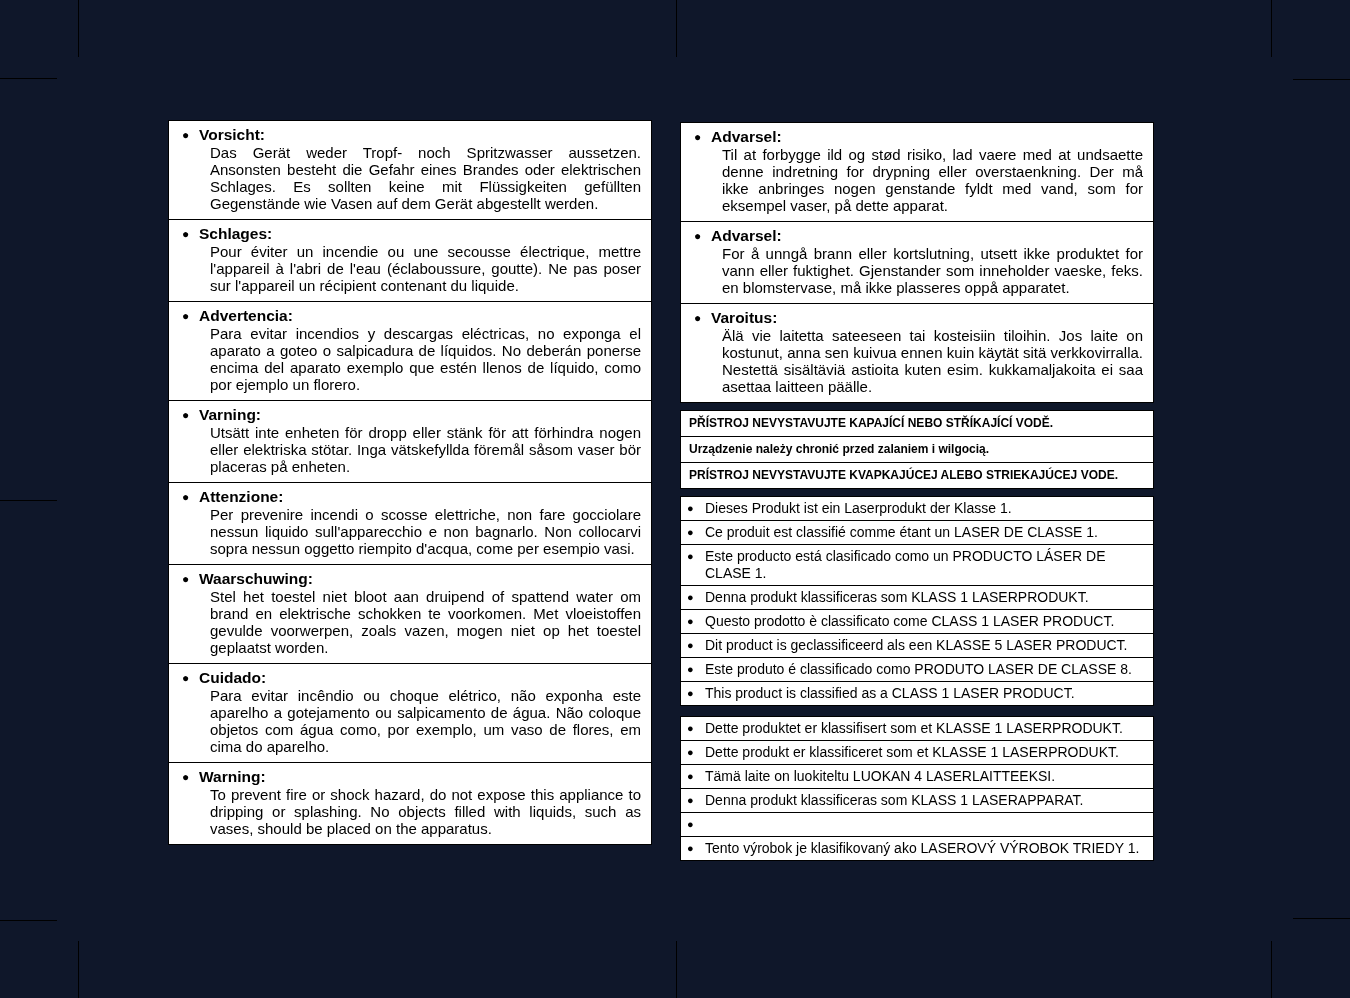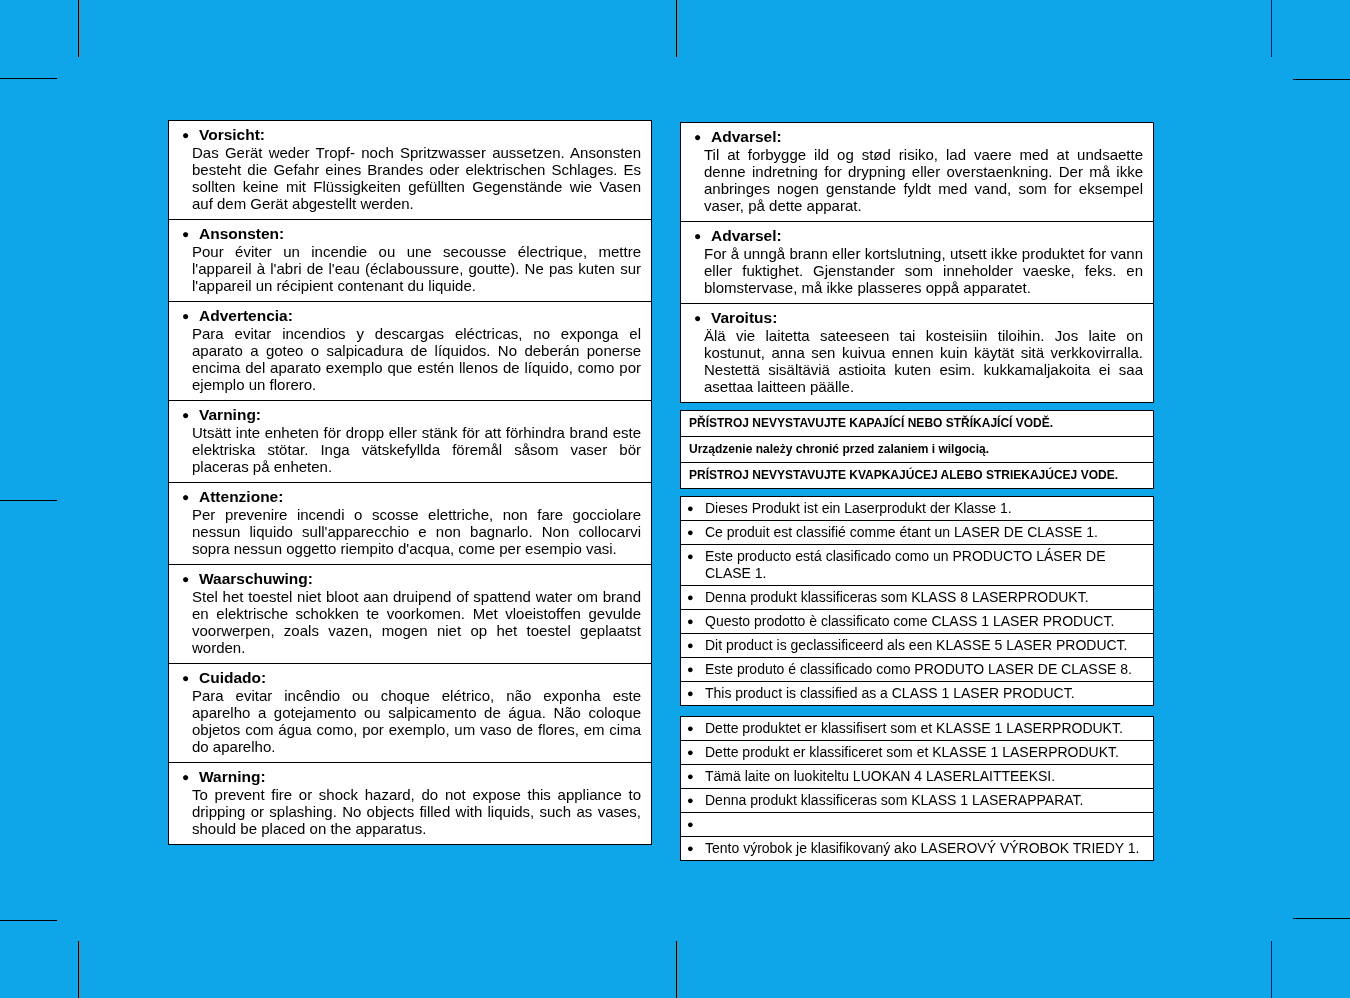--- a/index.html
+++ b/index.html
@@ -1,20 +1,20 @@
 <!DOCTYPE html>
 <html><head>
 <meta charset="utf-8">
 <style>
   html, body { margin: 0; padding: 0; background: #ffffff; }
   .page {
     position: relative;
     width: 1350px;
     height: 998px;
-    background: #0ea5e9;
+    background: #0f172a;
     color: #000;
     font-family: "Liberation Sans", sans-serif;
     overflow: hidden;
   }
   .mark { position: absolute; background: #000; }
 
   .col-left  { position: absolute; left: 168px; top: 120px; width: 484px; }
   .col-right { position: absolute; left: 680px; top: 122px; width: 474px; }
 
   .wbox {
@@ -27,21 +27,21 @@
   .wbox:first-child { margin-top: 0; }
 
   .wtitle-row { font-weight: bold; font-size: 15.5px; line-height: 17px; }
   .bullet {
     display: inline-block;
     width: 17px;
     font-size: 12px;
     vertical-align: 1px;
   }
   .wbody {
-    margin-left: 10px;
+    margin-left: 28px;
     font-size: 15px;
     line-height: 17px;
     text-align: justify;
   }
 
   .stack { margin-top: 0; }
   .stack + .stack { margin-top: 7px; }
   .stack.gap-lg { margin-top: 10px; }
 
   .nbox {
@@ -86,32 +86,32 @@
   <div class="mark" style="left:1293px;top:918px; width:57px; height:1px;"></div>
 
   <div class="col-left">
 
     <div class="wbox">
       <div class="wtitle-row"><span class="bullet">●</span><span>Vorsicht:</span></div>
       <div class="wbody">Das Gerät weder Tropf- noch Spritzwasser aussetzen. Ansonsten besteht die Gefahr eines Brandes oder elektrischen Schlages. Es sollten keine mit Flüssigkeiten gefüllten Gegenstände wie Vasen auf dem Gerät abgestellt werden.</div>
     </div>
 
     <div class="wbox">
-      <div class="wtitle-row"><span class="bullet">●</span><span>Ansonsten:</span></div>
-      <div class="wbody">Pour éviter un incendie ou une secousse électrique, mettre l'appareil à l'abri de l'eau (éclaboussure, goutte). Ne pas kuten sur l'appareil un récipient contenant du liquide.</div>
+      <div class="wtitle-row"><span class="bullet">●</span><span>Schlages:</span></div>
+      <div class="wbody">Pour éviter un incendie ou une secousse électrique, mettre l'appareil à l'abri de l'eau (éclaboussure, goutte). Ne pas poser sur l'appareil un récipient contenant du liquide.</div>
     </div>
 
     <div class="wbox">
       <div class="wtitle-row"><span class="bullet">●</span><span>Advertencia:</span></div>
       <div class="wbody">Para evitar incendios y descargas eléctricas, no exponga el aparato a goteo o salpicadura de líquidos. No deberán ponerse encima del aparato exemplo que estén llenos de líquido, como por ejemplo un florero.</div>
     </div>
 
     <div class="wbox">
       <div class="wtitle-row"><span class="bullet">●</span><span>Varning:</span></div>
-      <div class="wbody">Utsätt inte enheten för dropp eller stänk för att förhindra brand este elektriska stötar. Inga vätskefyllda föremål såsom vaser bör placeras på enheten.</div>
+      <div class="wbody">Utsätt inte enheten för dropp eller stänk för att förhindra nogen eller elektriska stötar. Inga vätskefyllda föremål såsom vaser bör placeras på enheten.</div>
     </div>
 
     <div class="wbox">
       <div class="wtitle-row"><span class="bullet">●</span><span>Attenzione:</span></div>
       <div class="wbody">Per prevenire incendi o scosse elettriche, non fare gocciolare nessun liquido sull'apparecchio e non bagnarlo. Non collocarvi sopra nessun oggetto riempito d'acqua, come per esempio vasi.</div>
     </div>
 
     <div class="wbox">
       <div class="wtitle-row"><span class="bullet">●</span><span>Waarschuwing:</span></div>
       <div class="wbody">Stel het toestel niet bloot aan druipend of spattend water om brand en elektrische schokken te voorkomen. Met vloeistoffen gevulde voorwerpen, zoals vazen, mogen niet op het toestel geplaatst worden.</div>
@@ -160,21 +160,21 @@
       <div class="lbox">
           <span class="lbullet">●</span>
           <span class="ltext">Ce produit est classifié comme étant un LASER DE CLASSE 1.</span>
         </div>
       <div class="lbox">
           <span class="lbullet">●</span>
           <span class="ltext">Este producto está clasificado como un PRODUCTO LÁSER DE CLASE 1.</span>
         </div>
       <div class="lbox">
           <span class="lbullet">●</span>
-          <span class="ltext">Denna produkt klassificeras som KLASS 8 LASERPRODUKT.</span>
+          <span class="ltext">Denna produkt klassificeras som KLASS 1 LASERPRODUKT.</span>
         </div>
       <div class="lbox">
           <span class="lbullet">●</span>
           <span class="ltext">Questo prodotto è classificato come CLASS 1 LASER PRODUCT.</span>
         </div>
       <div class="lbox">
           <span class="lbullet">●</span>
           <span class="ltext">Dit product is geclassificeerd als een KLASSE 5 LASER PRODUCT.</span>
         </div>
       <div class="lbox">

